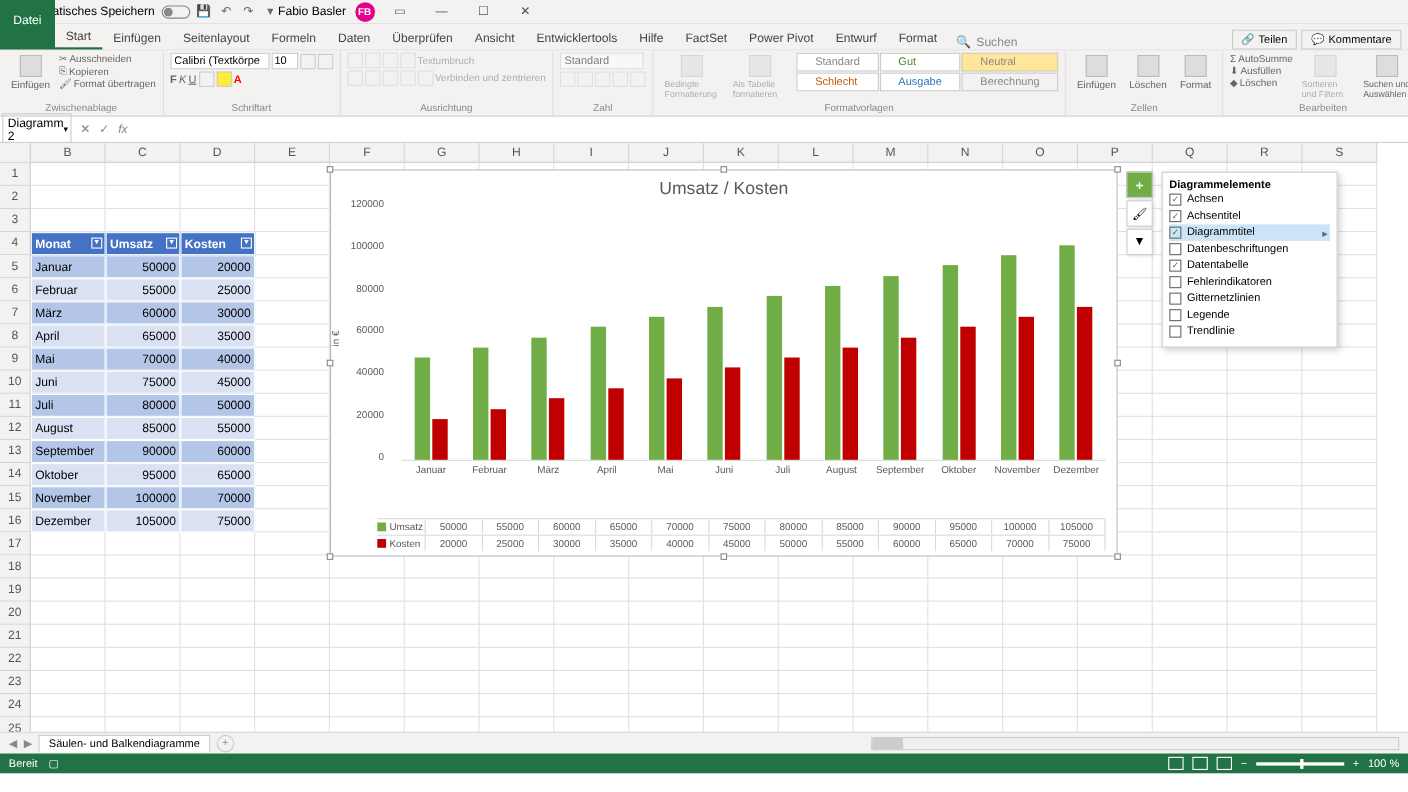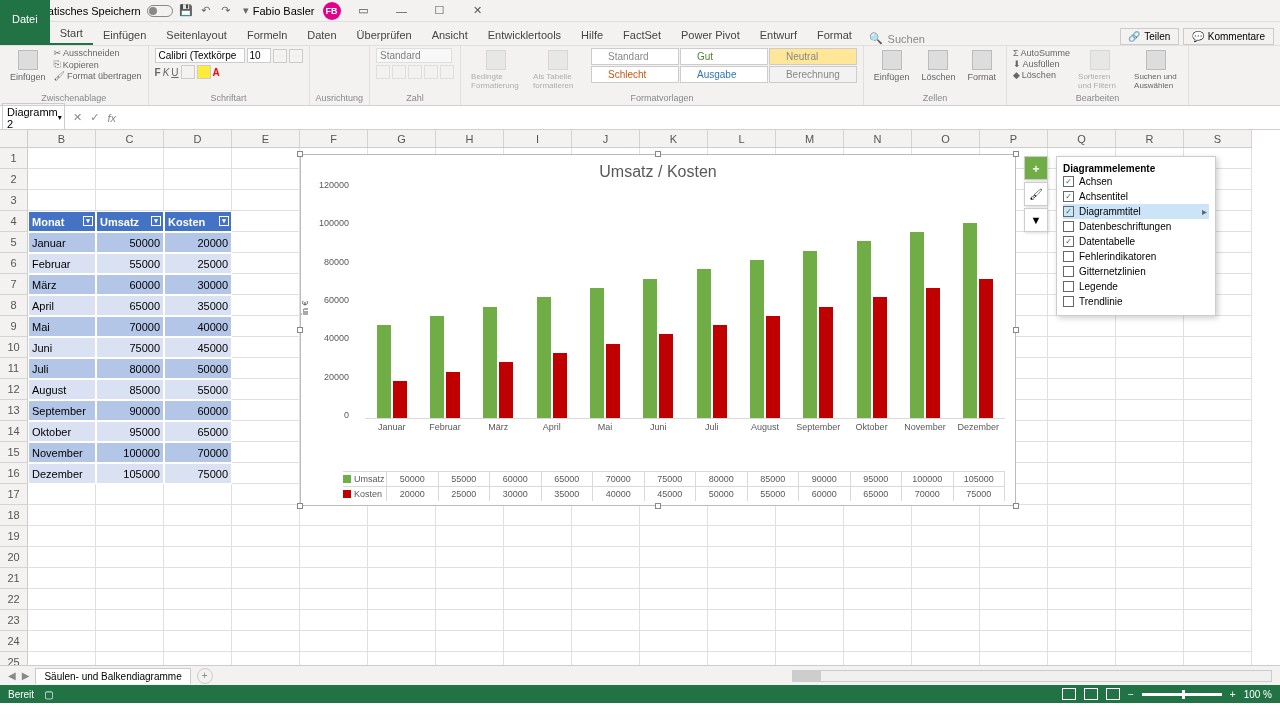--- a/index.html
+++ b/index.html
@@ -181,20 +181,37 @@
         <span style="font-style:italic;">K</span>
         <span style="text-decoration:underline;">U</span>
         <span class="icon-sq"></span>
         <span class="icon-sq" style="background:#ffeb3b;"></span>
         <span style="color:red;font-weight:bold;">A</span>
       </div>
     </div>
     <div class="ribbon-group-label">Schriftart</div>
   </div>
   <div class="ribbon-group">
+    <div class="rg-content" style="flex-direction:column;gap:2px;opacity:.5;">
+      <div class="font-row">
+        <span class="icon-sq"></span>
+        <span class="icon-sq"></span>
+        <span class="icon-sq"></span>
+        <span class="icon-sq"></span>
+        <span class="small-line">Textumbruch</span>
+      </div>
+      <div class="font-row">
+        <span class="icon-sq"></span>
+        <span class="icon-sq"></span>
+        <span class="icon-sq"></span>
+        <span class="icon-sq"></span>
+        <span class="icon-sq"></span>
+        <span class="small-line">Verbinden und zentrieren</span>
+      </div>
+    </div>
     <div class="ribbon-group-label">Ausrichtung</div>
   </div>
   <div class="ribbon-group">
     <div class="rg-content" style="flex-direction:column;gap:2px;opacity:.5;">
       <input class="font-select" style="width: 76px;" value="Standard">
       <div class="font-row">
         <span class="icon-sq"></span>
         <span class="icon-sq"></span>
         <span class="icon-sq"></span>
         <span class="icon-sq"></span>

